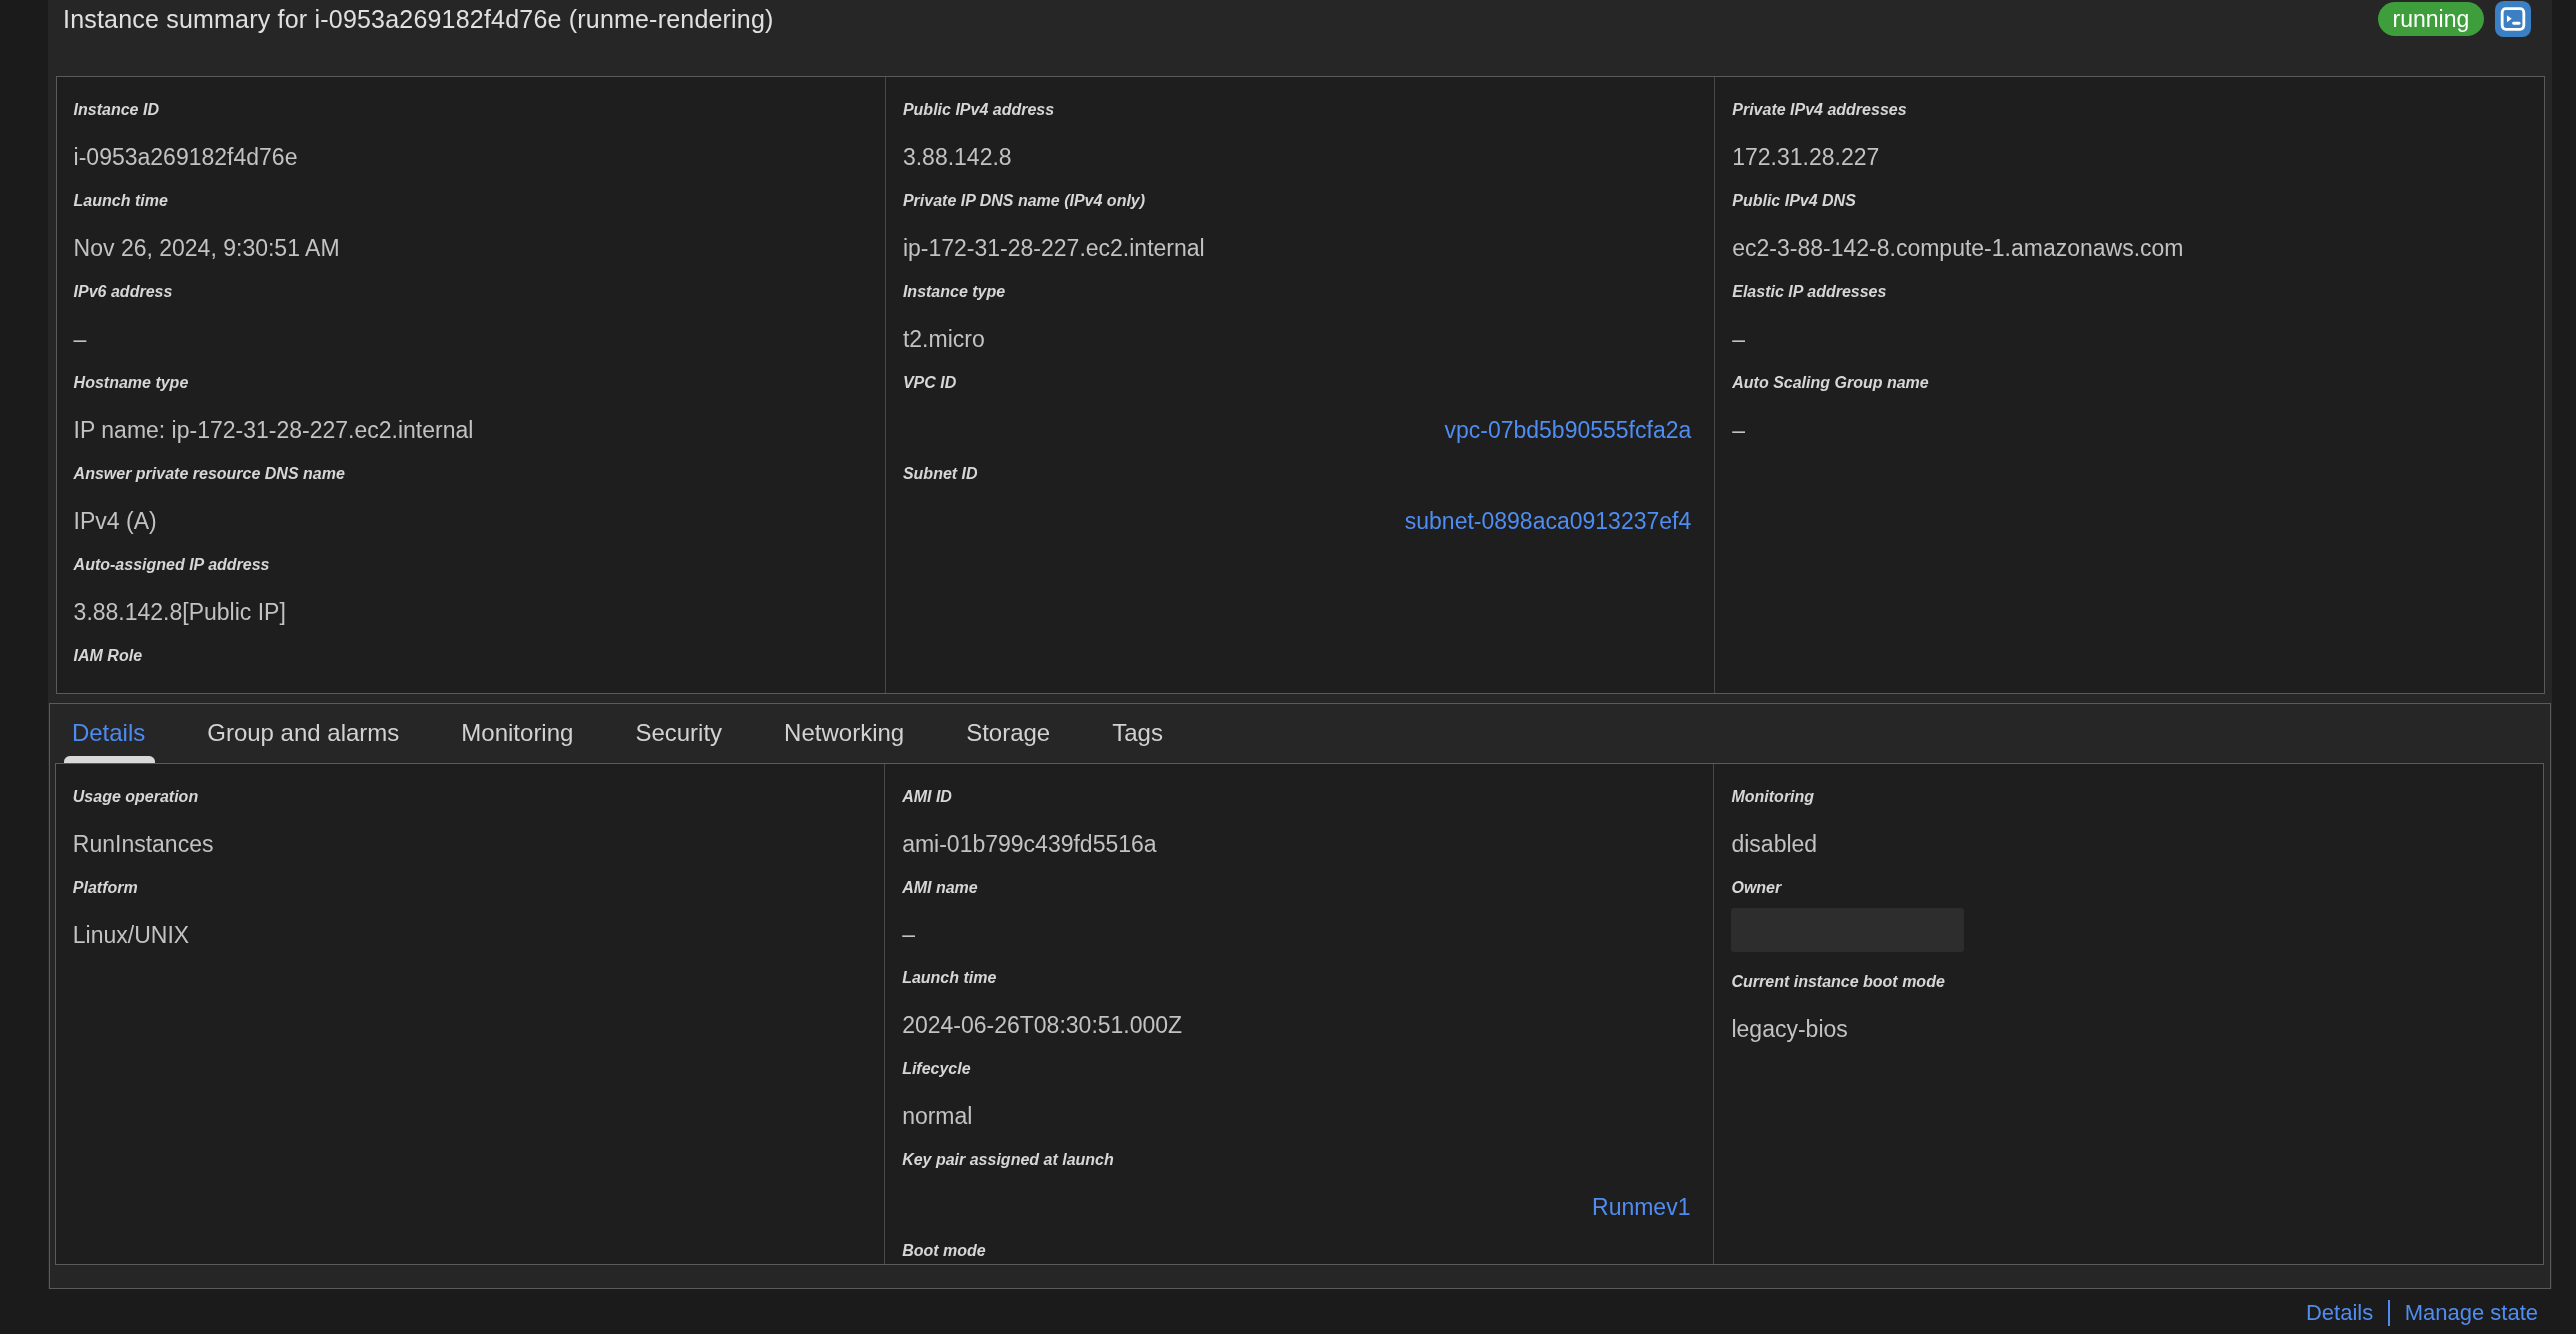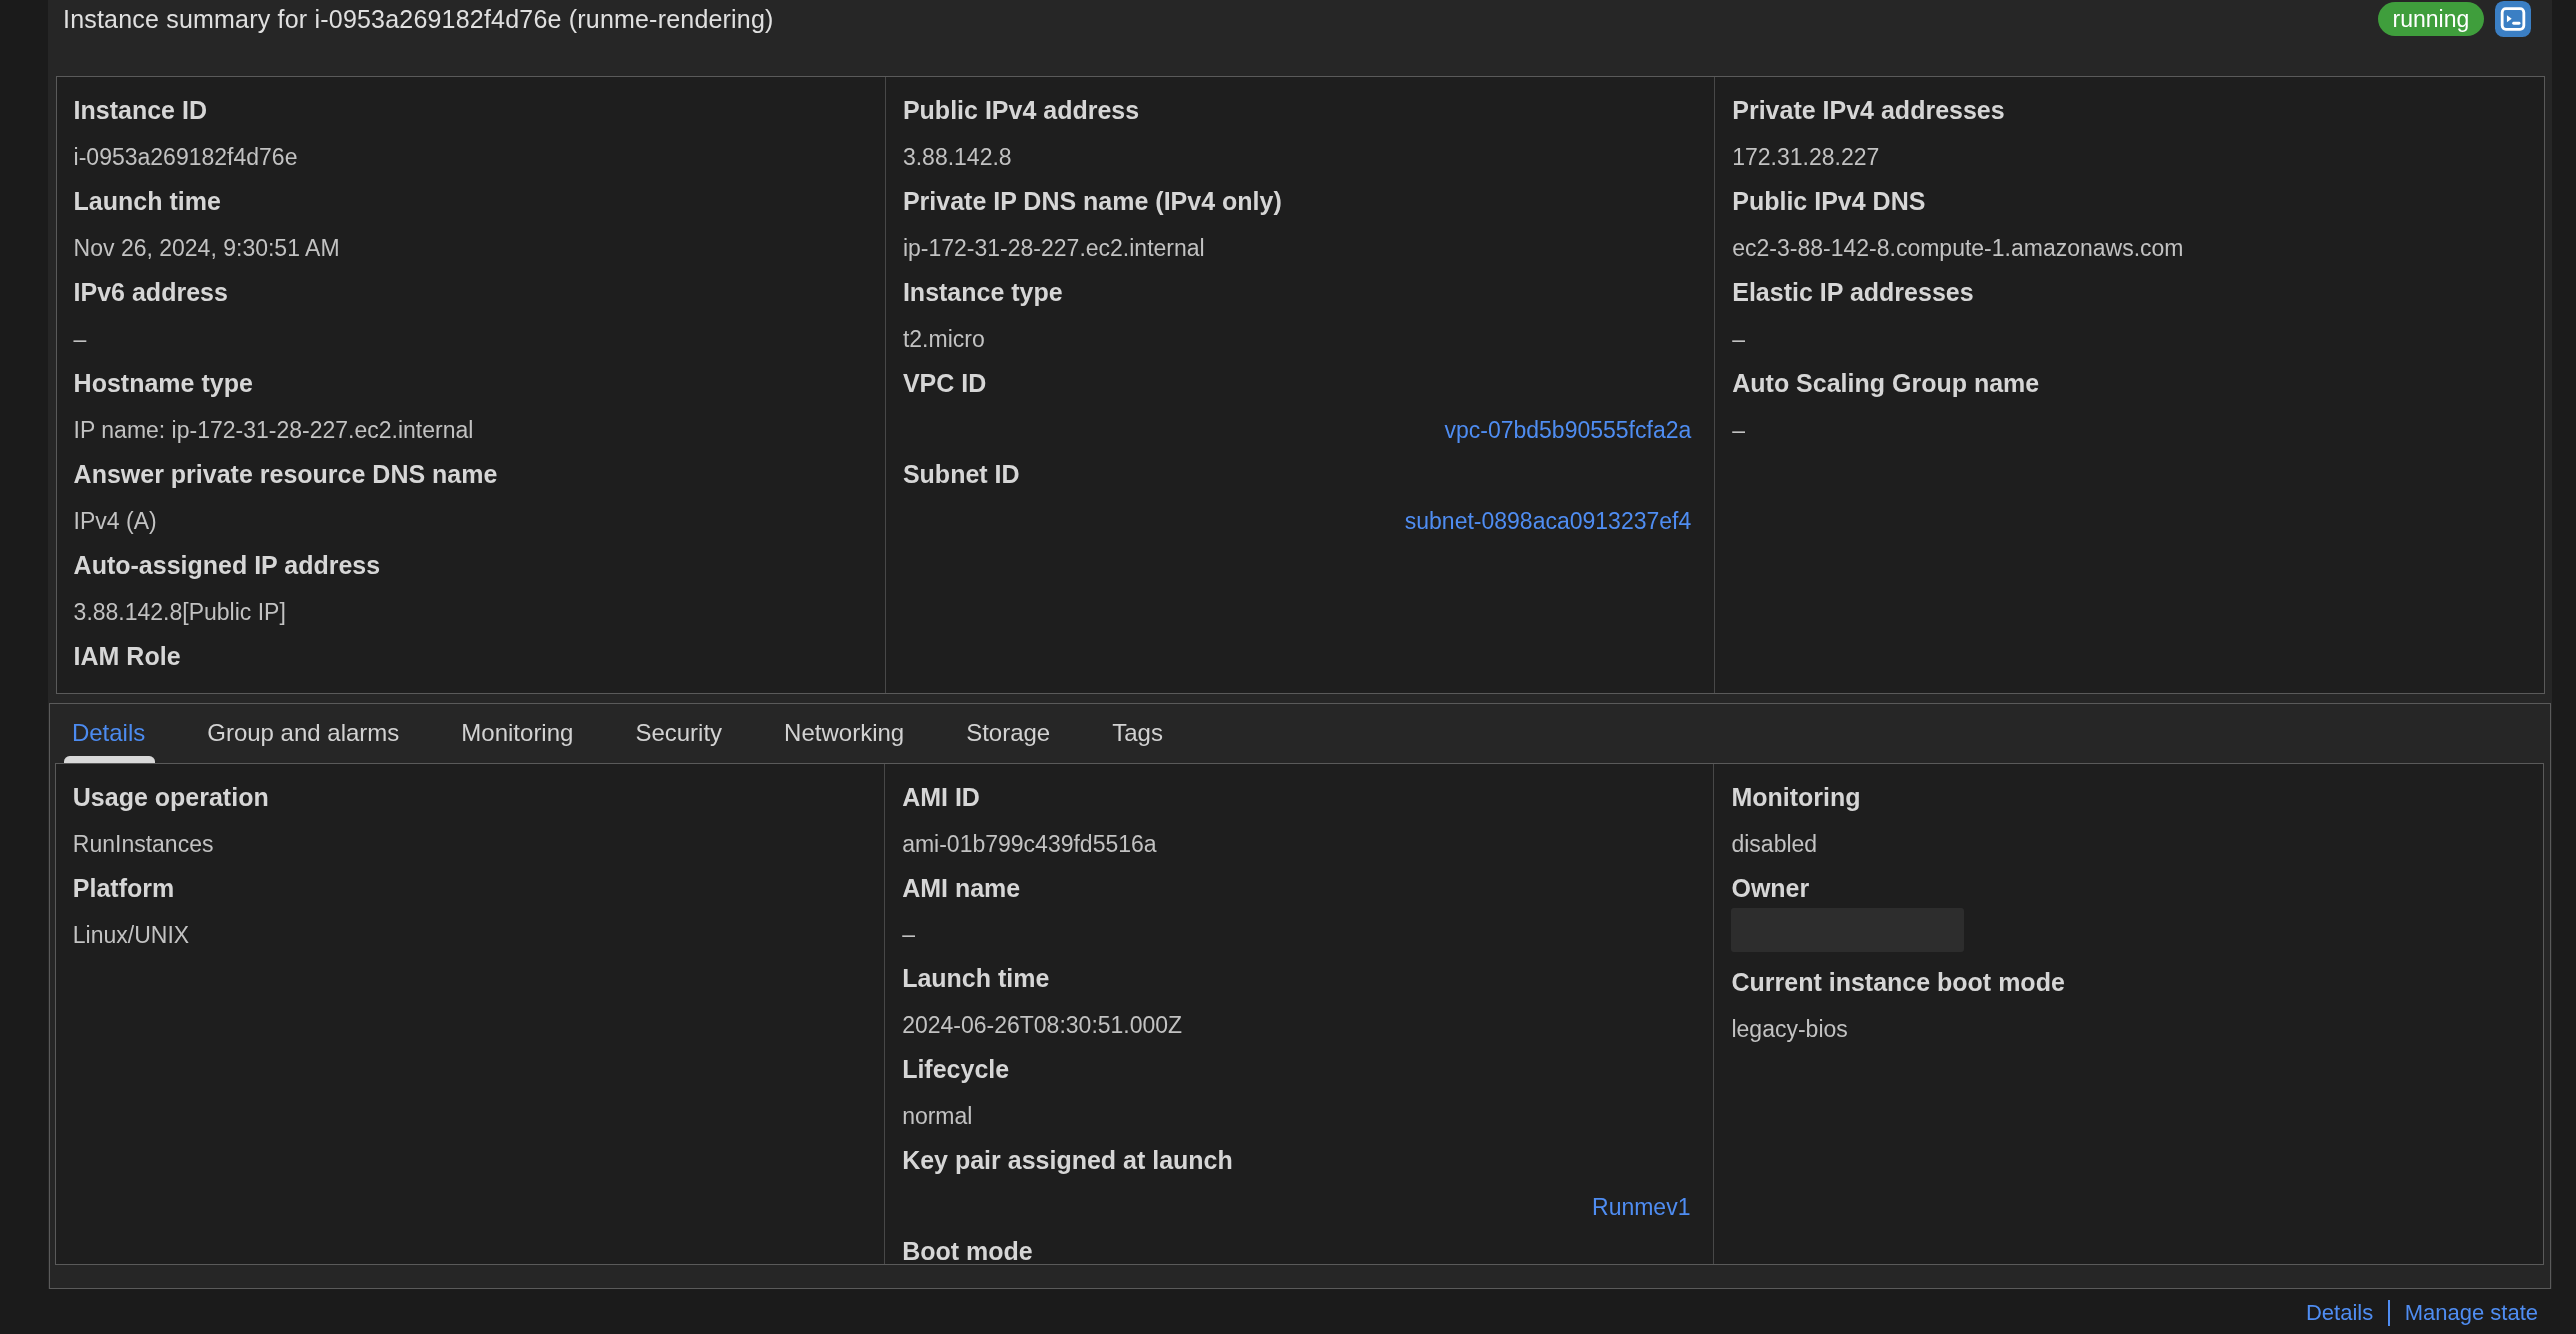--- a/index.html
+++ b/index.html
@@ -49,22 +49,23 @@
   
   .summary-panel{
     position:absolute; left:7.6px; top:76px; width:2489px; height:618px;
     background:var(--panel-bg); border:1.9px solid var(--border);
     display:flex; overflow:hidden;
   }
   .panel-col{ flex:1 1 0; padding:19px 23px 0 17px; overflow:hidden; }
   .panel-col + .panel-col{ border-left:1.9px solid var(--divider); }
   .field{ margin-bottom:16px; }
   .field-label{
-    font-weight:700; font-size:25px; line-height:28.5px; color:#d6d6d6;
+    font-weight:700; font-size:16px; line-height:28.5px; color:#d6d6d6;
     white-space:nowrap;
+    font-style:italic;
   }
   .field-value{
     font-size:23px; line-height:28.5px; color:#c2c2c2; margin-top:18px;
     white-space:nowrap;
   }
   .field-value.link{ color:var(--link); cursor:pointer;text-align:right; }
   .field-value.extra-gap{ margin-top:17px; }
   .redacted-box{
     width:233px; height:44px; background:#2d2d2d; border-radius:2.9px; margin-top:5.7px;
   }

